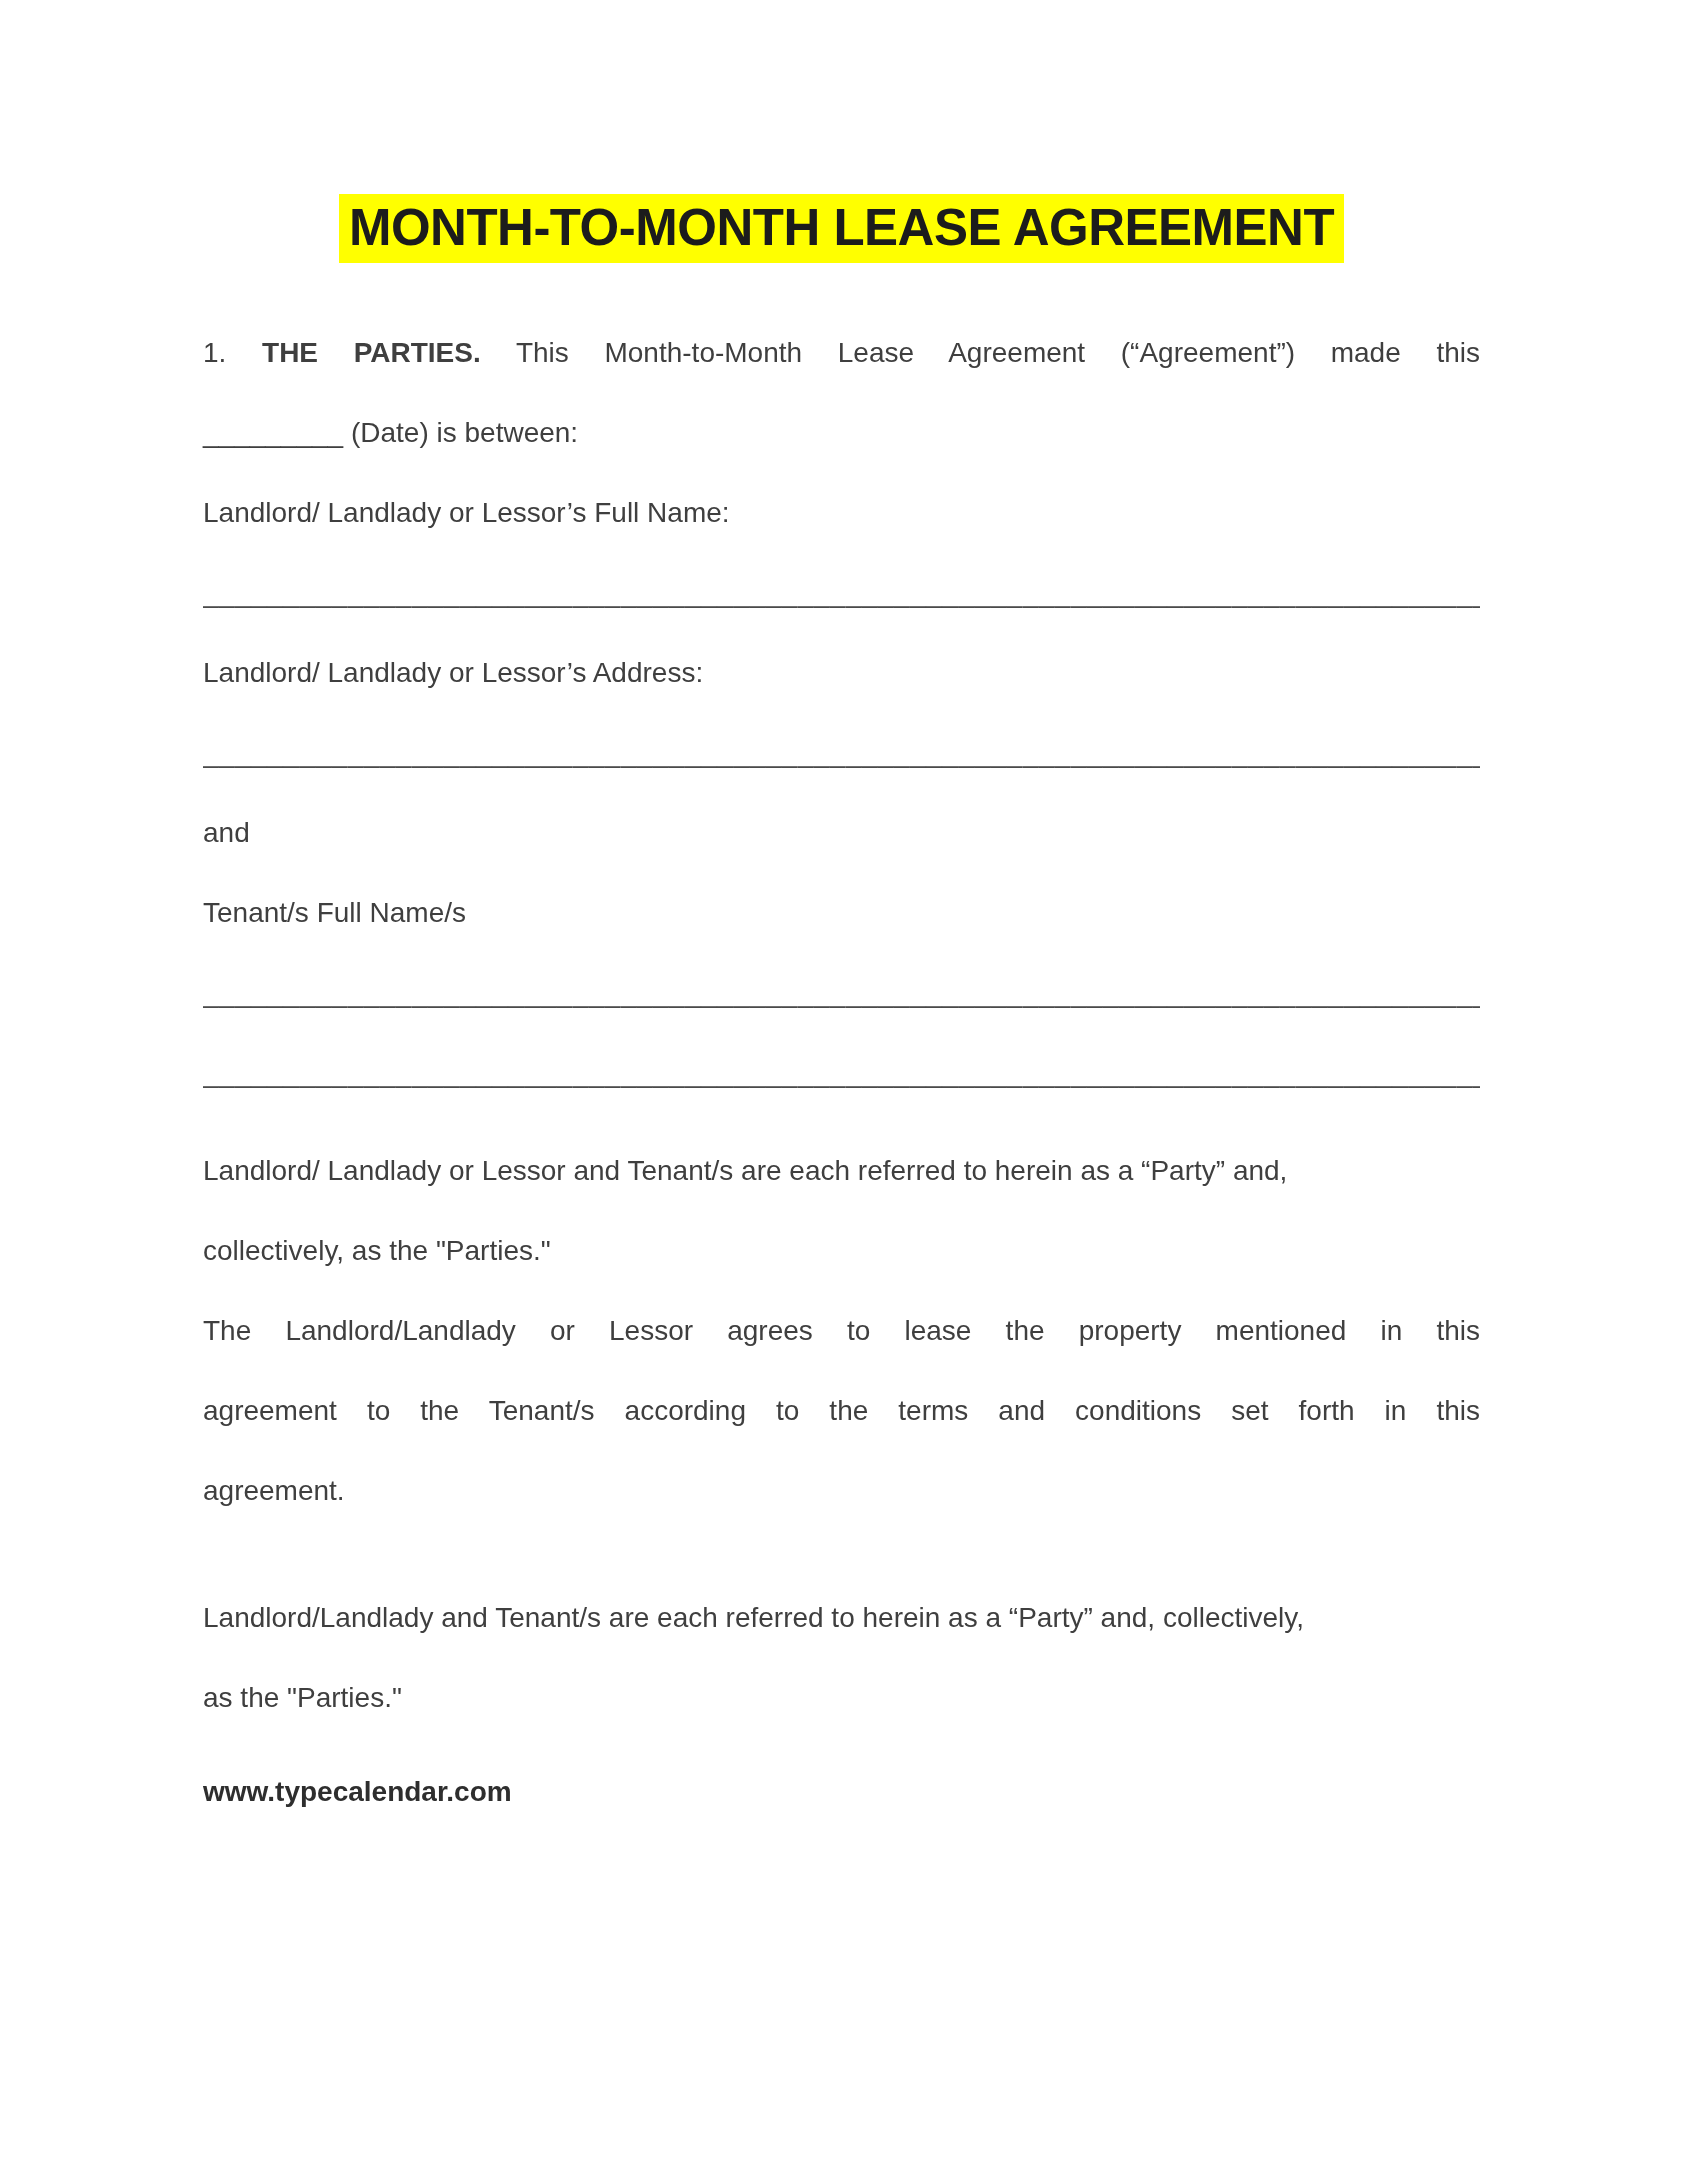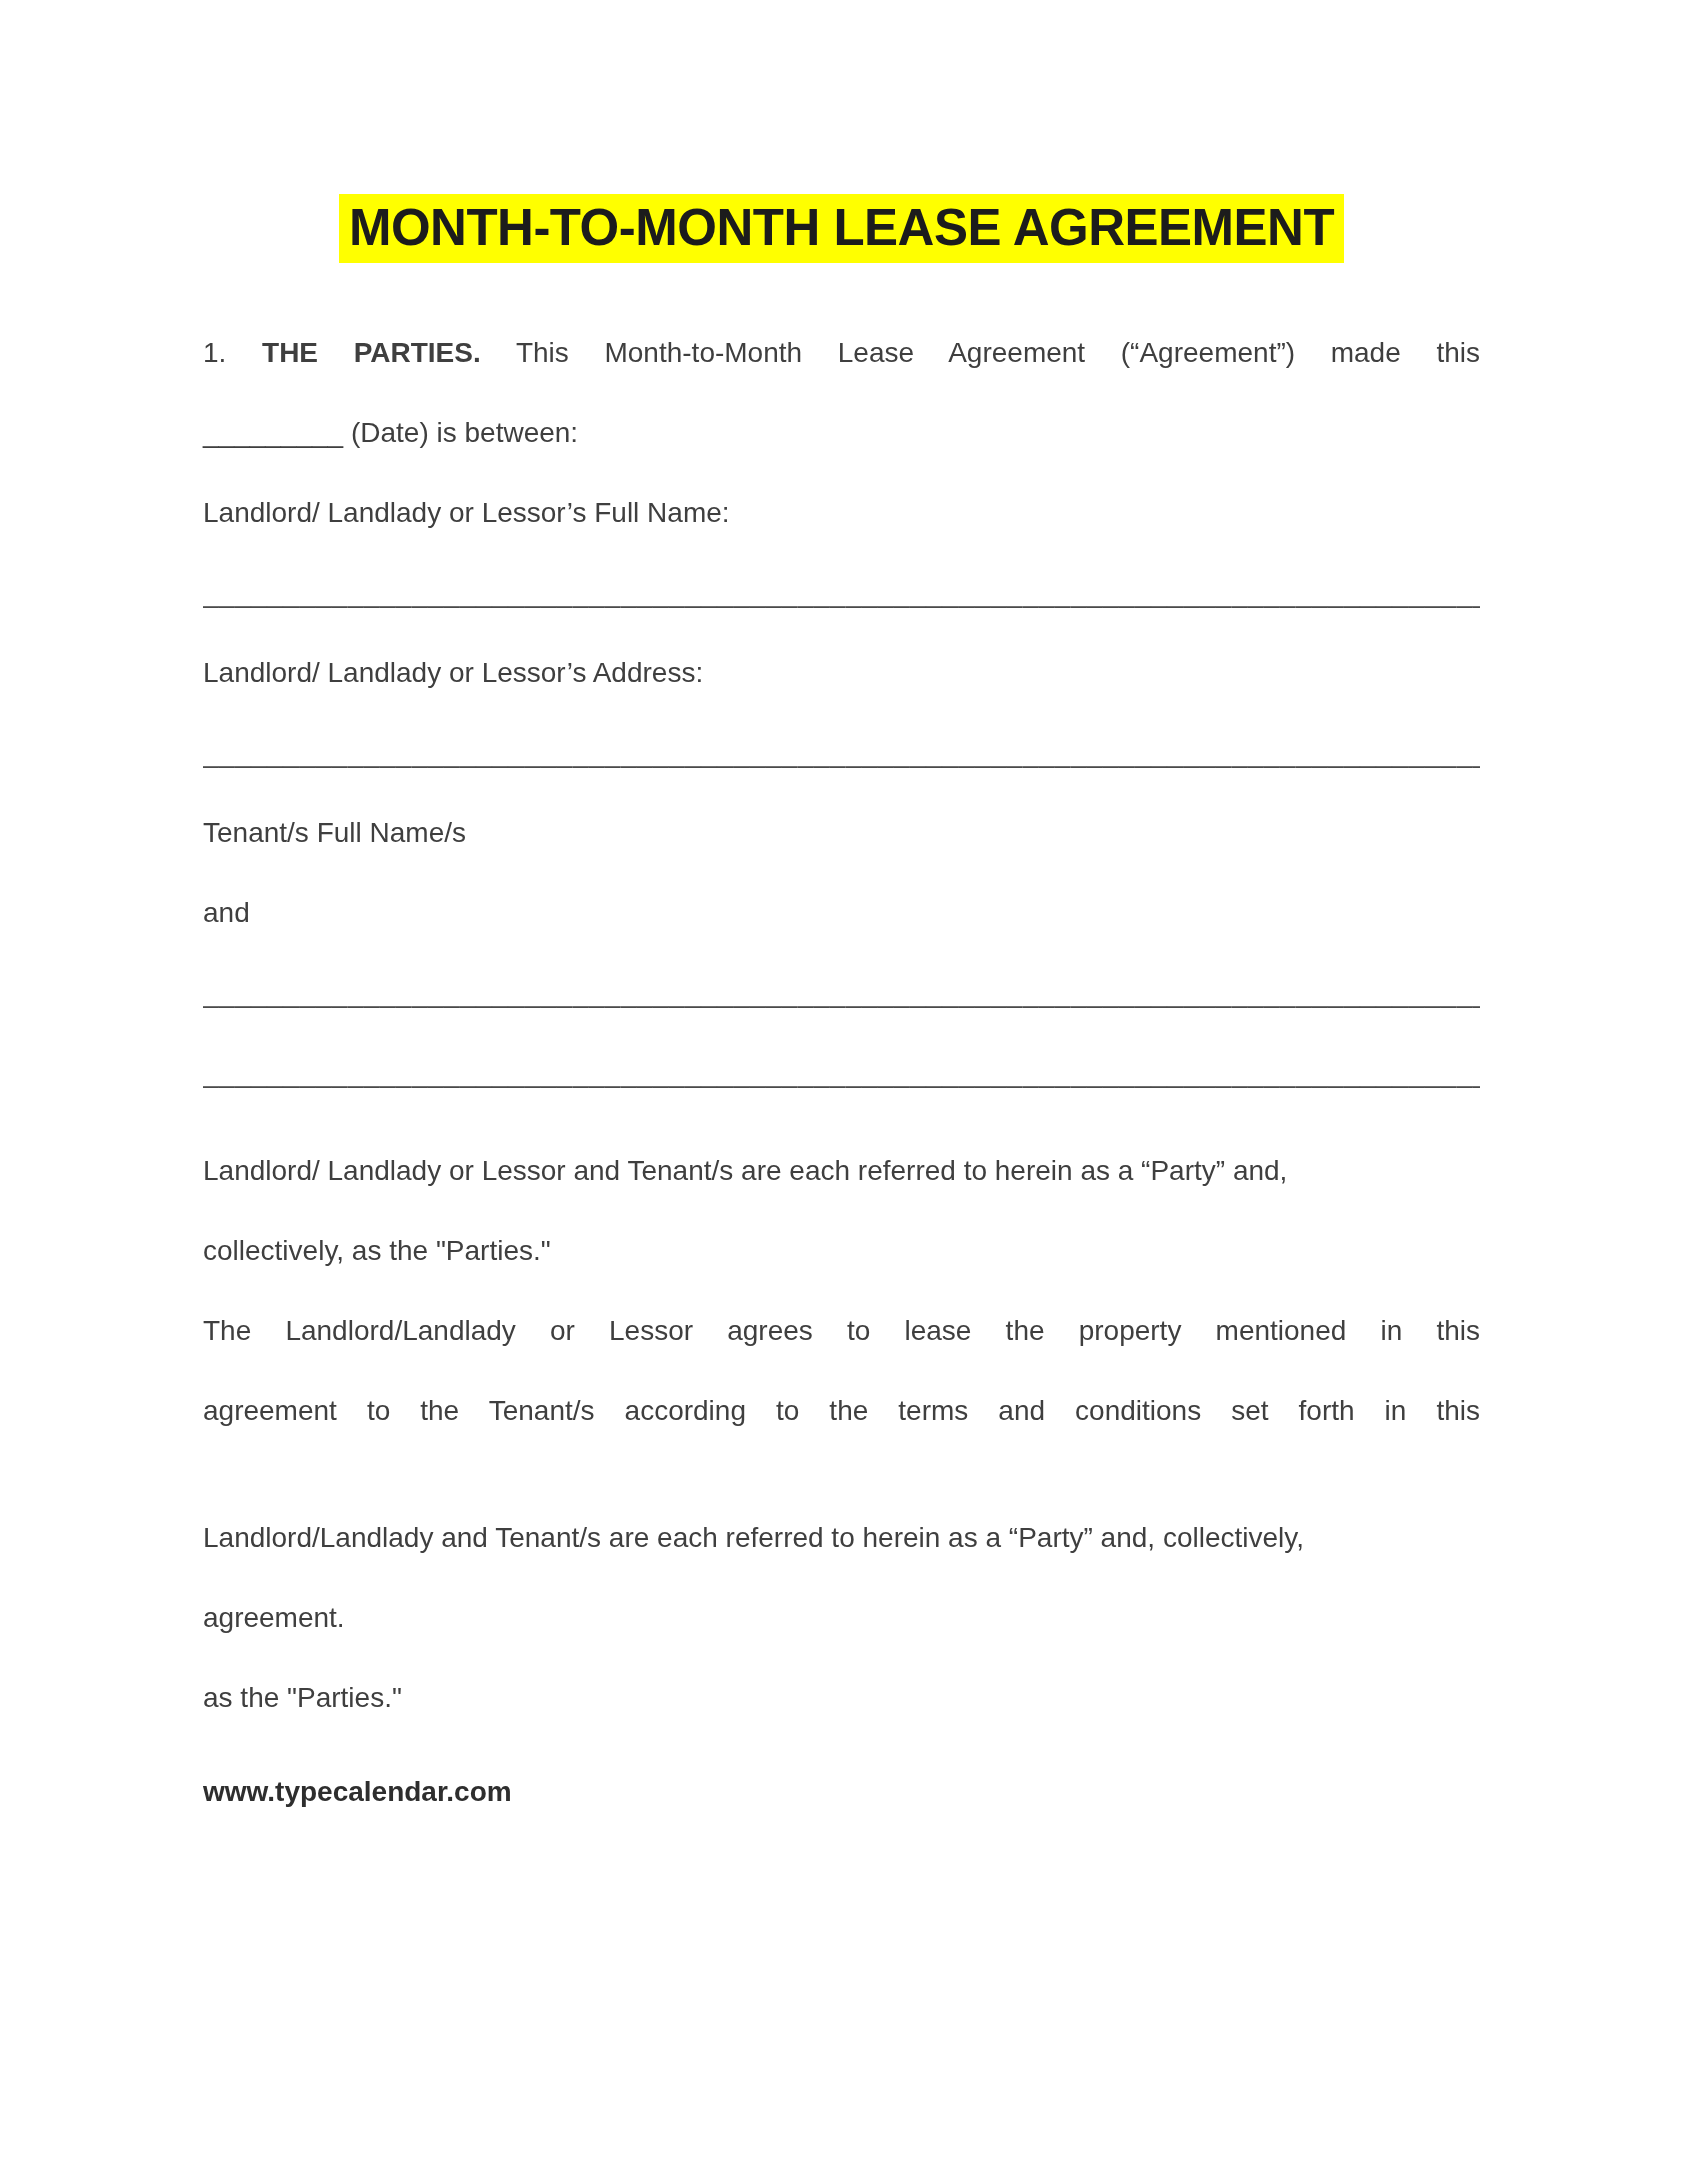--- a/index.html
+++ b/index.html
@@ -76,34 +76,34 @@
   </p>
 
   <p class="line">Landlord/ Landlady or Lessor’s Full Name:</p>
 
   <p class="line blank">___________________________________________________________________________________________</p>
 
   <p class="line">Landlord/ Landlady or Lessor’s Address:</p>
 
   <p class="line blank">___________________________________________________________________________________________</p>
 
+  <p class="line">and</p>
+
   <p class="line">Tenant/s Full Name/s</p>
-
-  <p class="line">and</p>
 
   <p class="line blank">___________________________________________________________________________________________</p>
 
   <p class="line blank">___________________________________________________________________________________________</p>
 
   <p class="line gap-1">Landlord/ Landlady or Lessor and Tenant/s are each referred to herein as a “Party” and,</p>
   <p class="line">collectively, as the "Parties."</p>
 
   <p class="line justify-last gap-2">The Landlord/Landlady or Lessor agrees to lease the property mentioned in this</p>
   <p class="line justify-last">agreement to the Tenant/s according to the terms and conditions set forth in this</p>
+  <p class="line">agreement.</p>
+
   <p class="line gap-3">Landlord/Landlady and Tenant/s are each referred to herein as a “Party” and, collectively,</p>
-
-  <p class="line">agreement.</p>
   <p class="line">as the "Parties."</p>
 
   <p class="footer">www.typecalendar.com</p>
 
 </div>
 
 
 </body></html>

